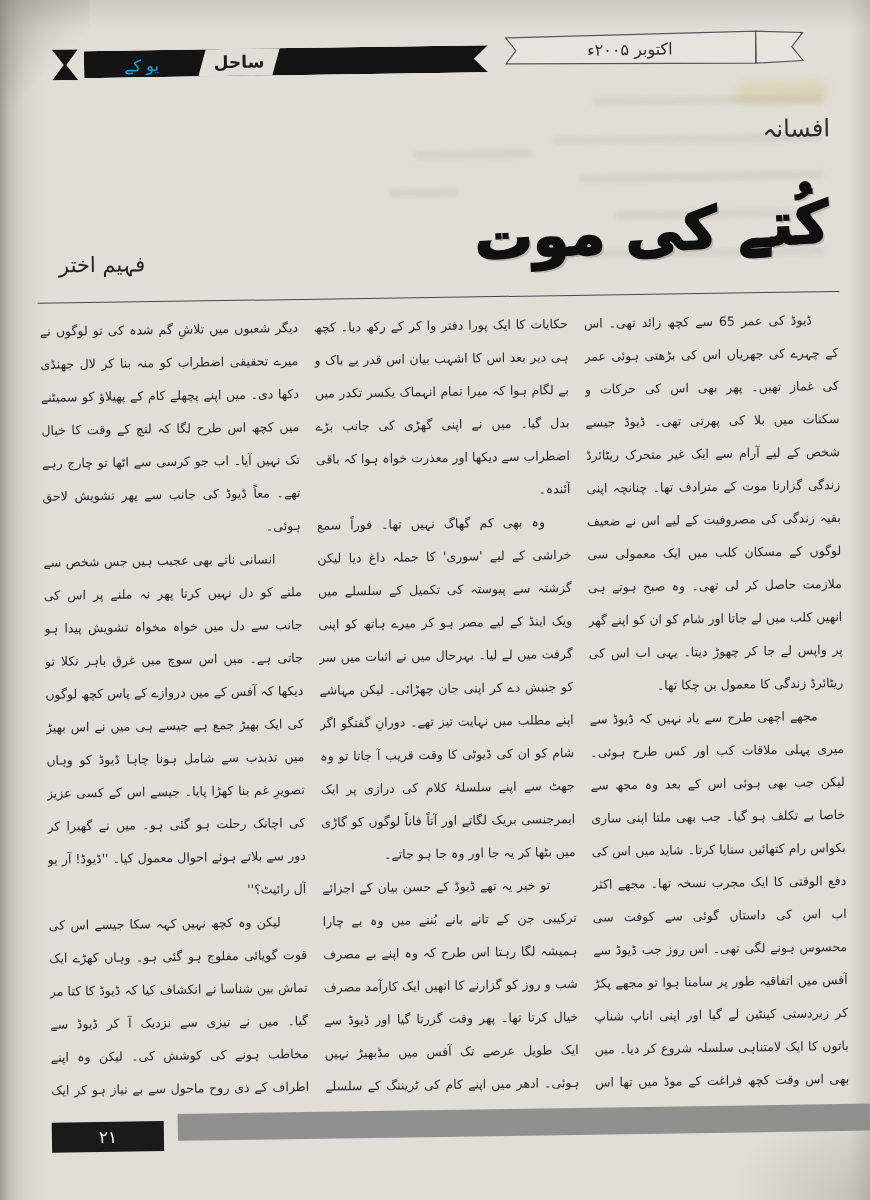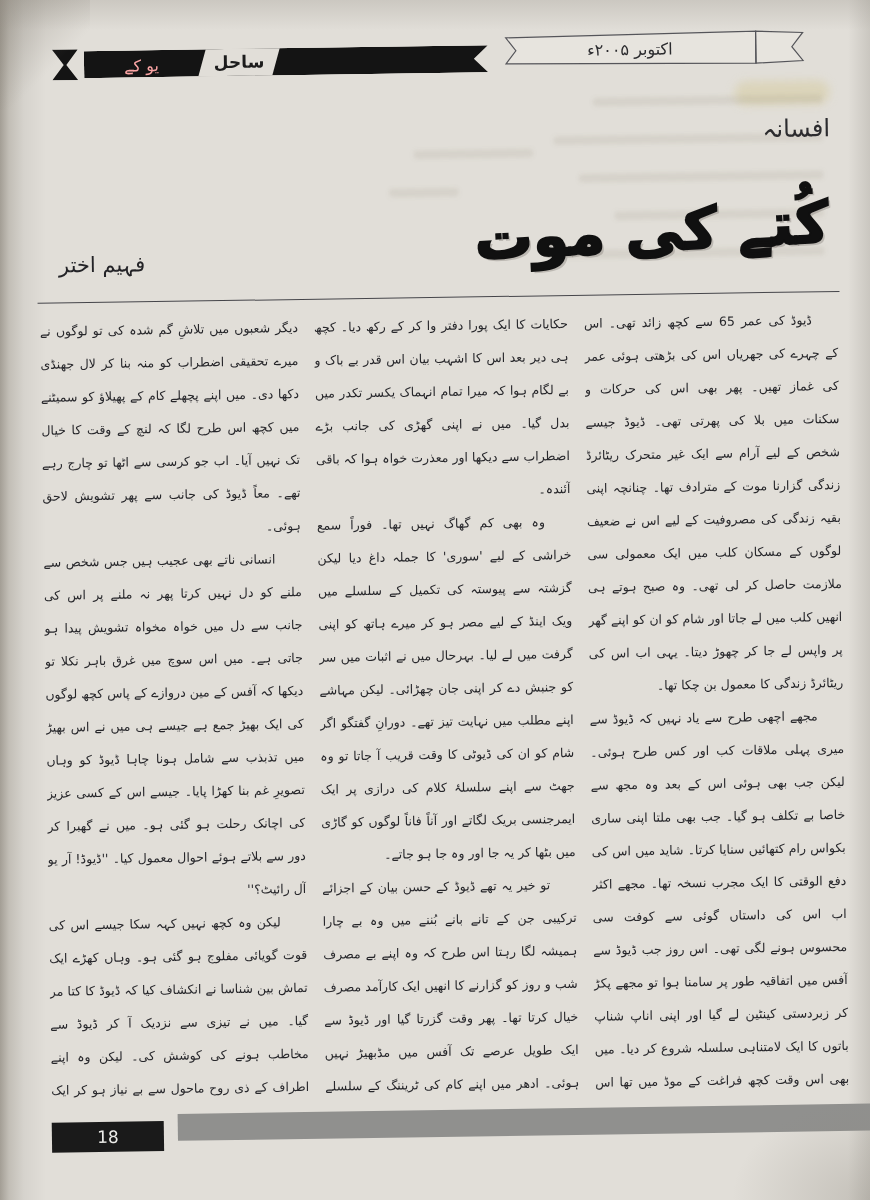--- a/index.html
+++ b/index.html
@@ -16,21 +16,21 @@
   .corner-br{position:absolute;right:0;bottom:0;width:150px;height:110px;
     background:radial-gradient(ellipse at 100% 100%, rgba(140,135,125,.35), transparent 65%);}
   .content{position:absolute;inset:0;transform:rotate(-0.85deg);transform-origin:50% 50%;}
 
   
   .bowtie{position:absolute;left:60px;top:44px;width:26px;height:31px;background:#141414;
     clip-path:polygon(0 0,45% 50%,0 100%,100% 100%,55% 50%,100% 0);}
   .banner{position:absolute;left:92px;top:46px;width:404px;height:27px;background:#141414;
     clip-path:polygon(0 0,100% 0,96.5% 50%,100% 100%,0 100%);}
   .banner .region{position:absolute;left:40px;top:2px;height:27px;line-height:27px;
-    color:#fca5a5;font-size:16px;}
+    color:#0ea5e9;font-size:16px;}
   .notch{position:absolute;left:118px;top:-2px;width:74px;height:31px;background:#e1ded8;
     transform:skewX(-16deg);}
   .notch .name{display:block;transform:skewX(16deg);text-align:center;height:31px;
     line-height:31px;font-size:17px;color:#1c1c1c;font-weight:bold;}
   .date-ribbon{position:absolute;left:512px;top:35px;width:302px;height:34px;}
   .date-label{position:absolute;left:512px;top:38px;width:252px;height:30px;line-height:30px;
     text-align:center;font-size:16px;color:#2b2b2e;}
 
   .genre{position:absolute;left:705px;top:120px;width:132px;direction:rtl;text-align:right;
     font-size:24px;color:#2b2b2e;}
@@ -107,21 +107,21 @@
       <p class="ind">تو خیر یہ تھے ڈیوڈ کے حسن بیان کے اجزائے ترکیبی جن کے تانے بانے بُننے میں وہ بے چارا ہمیشہ لگا رہتا اس طرح کہ وہ اپنے بے مصرف شب و روز کو گزارنے کا انھیں ایک کارآمد مصرف خیال کرتا تھا۔ پھر وقت گزرتا گیا اور ڈیوڈ سے ایک طویل عرصے تک آفس میں مڈبھیڑ نہیں ہوئی۔ ادھر میں اپنے کام کی ٹریننگ کے سلسلے میں دو ہفتے باہر تھا۔ ادھر ڈیوڈ اپنی چھٹیاں گزارنے آئرلینڈ چلا گیا تھا۔</p>
 
     </div>
     <div class="col col-left">
       <p>دیگر شعبوں میں تلاشِ گم شدہ کی تو لوگوں نے میرے تحقیقی اضطراب کو منہ بنا کر لال جھنڈی دکھا دی۔ میں اپنے پچھلے کام کے پھیلاؤ کو سمیٹنے میں کچھ اس طرح لگا کہ لنچ کے وقت کا خیال تک نہیں آیا۔ اب جو کرسی سے اٹھا تو چارج رہے تھے۔ معاً ڈیوڈ کی جانب سے پھر تشویش لاحق ہوئی۔</p>
       <p class="ind">انسانی ناتے بھی عجیب ہیں جس شخص سے ملنے کو دل نہیں کرتا پھر نہ ملنے پر اس کی جانب سے دل میں خواہ مخواہ تشویش پیدا ہو جاتی ہے۔ میں اس سوچ میں غرق باہر نکلا تو دیکھا کہ آفس کے مین دروازے کے پاس کچھ لوگوں کی ایک بھیڑ جمع ہے جیسے ہی میں نے اس بھیڑ میں تذبذب سے شامل ہونا چاہا ڈیوڈ کو وہاں تصویرِ غم بنا کھڑا پایا۔ جیسے اس کے کسی عزیز کی اچانک رحلت ہو گئی ہو۔ میں نے گھبرا کر دور سے بلاتے ہوئے احوال معمول کیا۔ ''ڈیوڈ! آر یو آل رائیٹ؟''</p>
       <p class="ind">لیکن وہ کچھ نہیں کہہ سکا جیسے اس کی قوت گویائی مفلوج ہو گئی ہو۔ وہاں کھڑے ایک تماش بین شناسا نے انکشاف کیا کہ ڈیوڈ کا کتا مر گیا۔ میں نے تیزی سے نزدیک آ کر ڈیوڈ سے مخاطب ہونے کی کوشش کی۔ لیکن وہ اپنے اطراف کے ذی روح ماحول سے بے نیاز ہو کر ایک مردہ جانور کے سانحۂ مرگ پر بے بس کھڑا آنسو بہا رہا تھا۔ میرا ناطقہ سر بگریباں تھا کہ مرنے والے کے عزا دار کی خدمت میں کس قسم کے تعزیتی جملے ادا کروں۔ لاچار میں حیرت و حسرت کا مارا خاموشی سے ڈیوڈ کی بے آوازِ صفِ</p>
     </div>
 
     <div class="pagenum">
-      <span>18</span>
+      <span>۲۱</span>
     </div>
     <div class="fbar"></div>
 
   </div>
 
   <div class="corner-tl"></div>
   <div class="corner-br"></div>
 
 </div>
 

